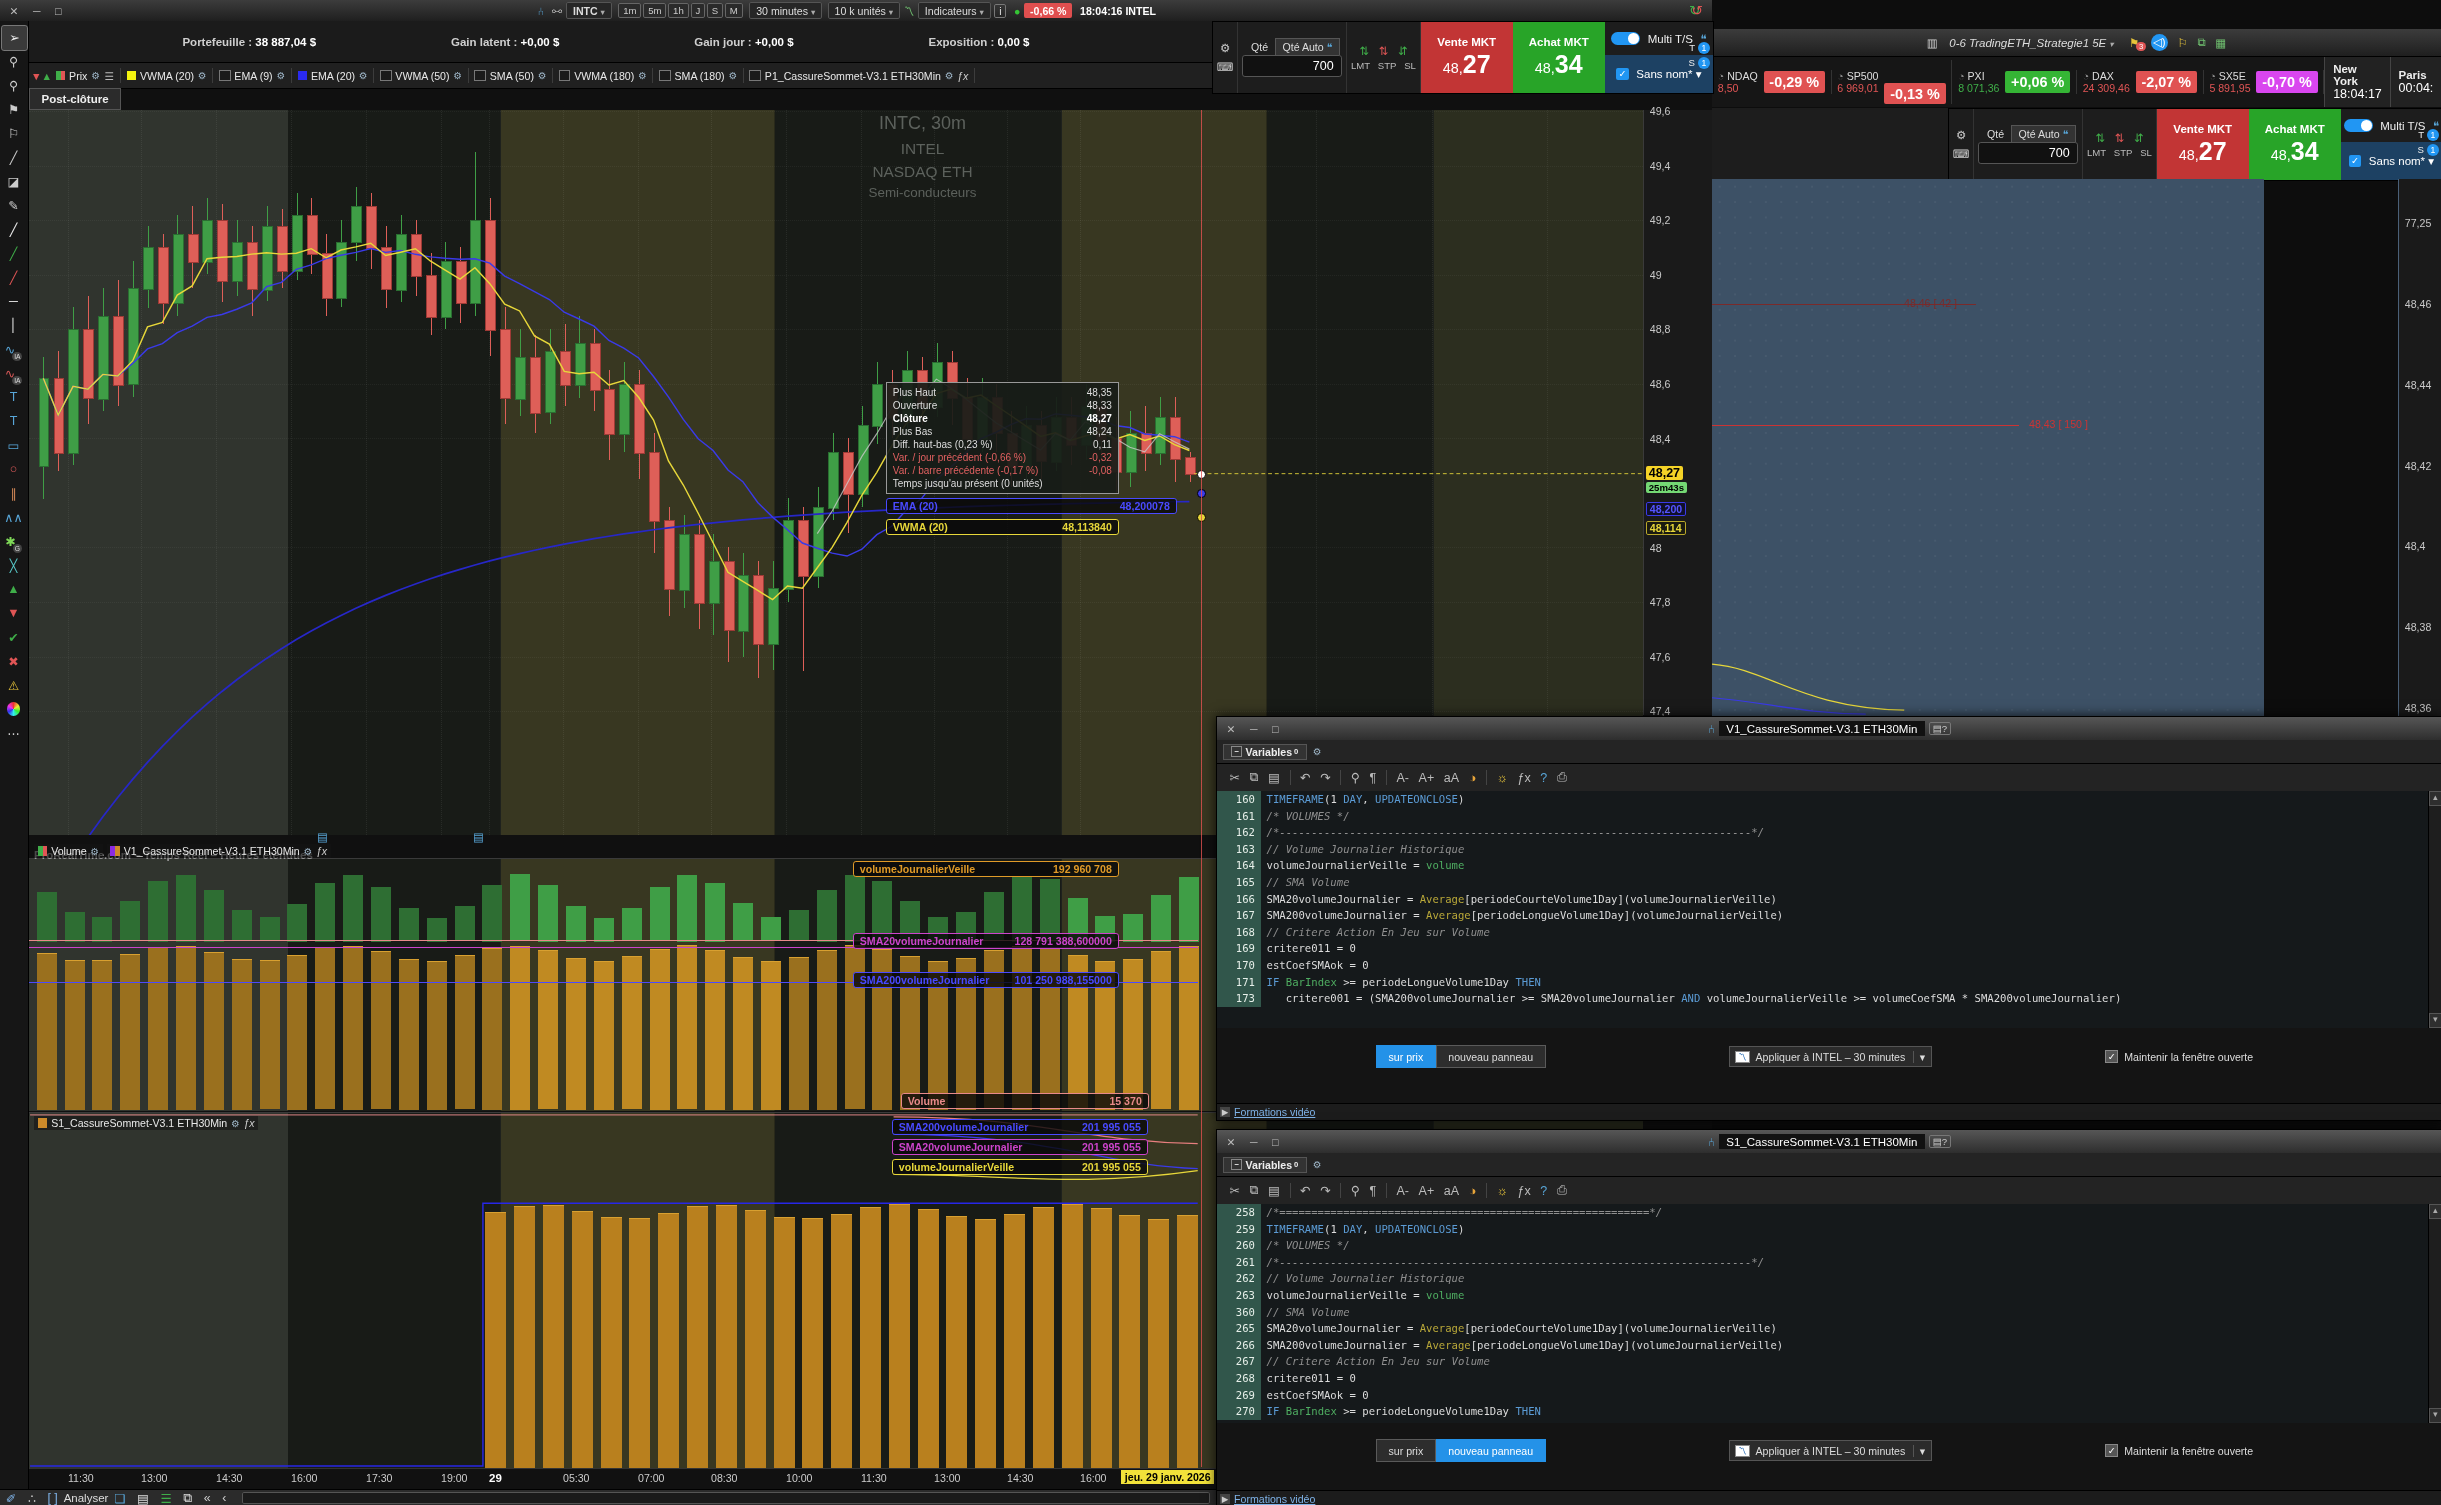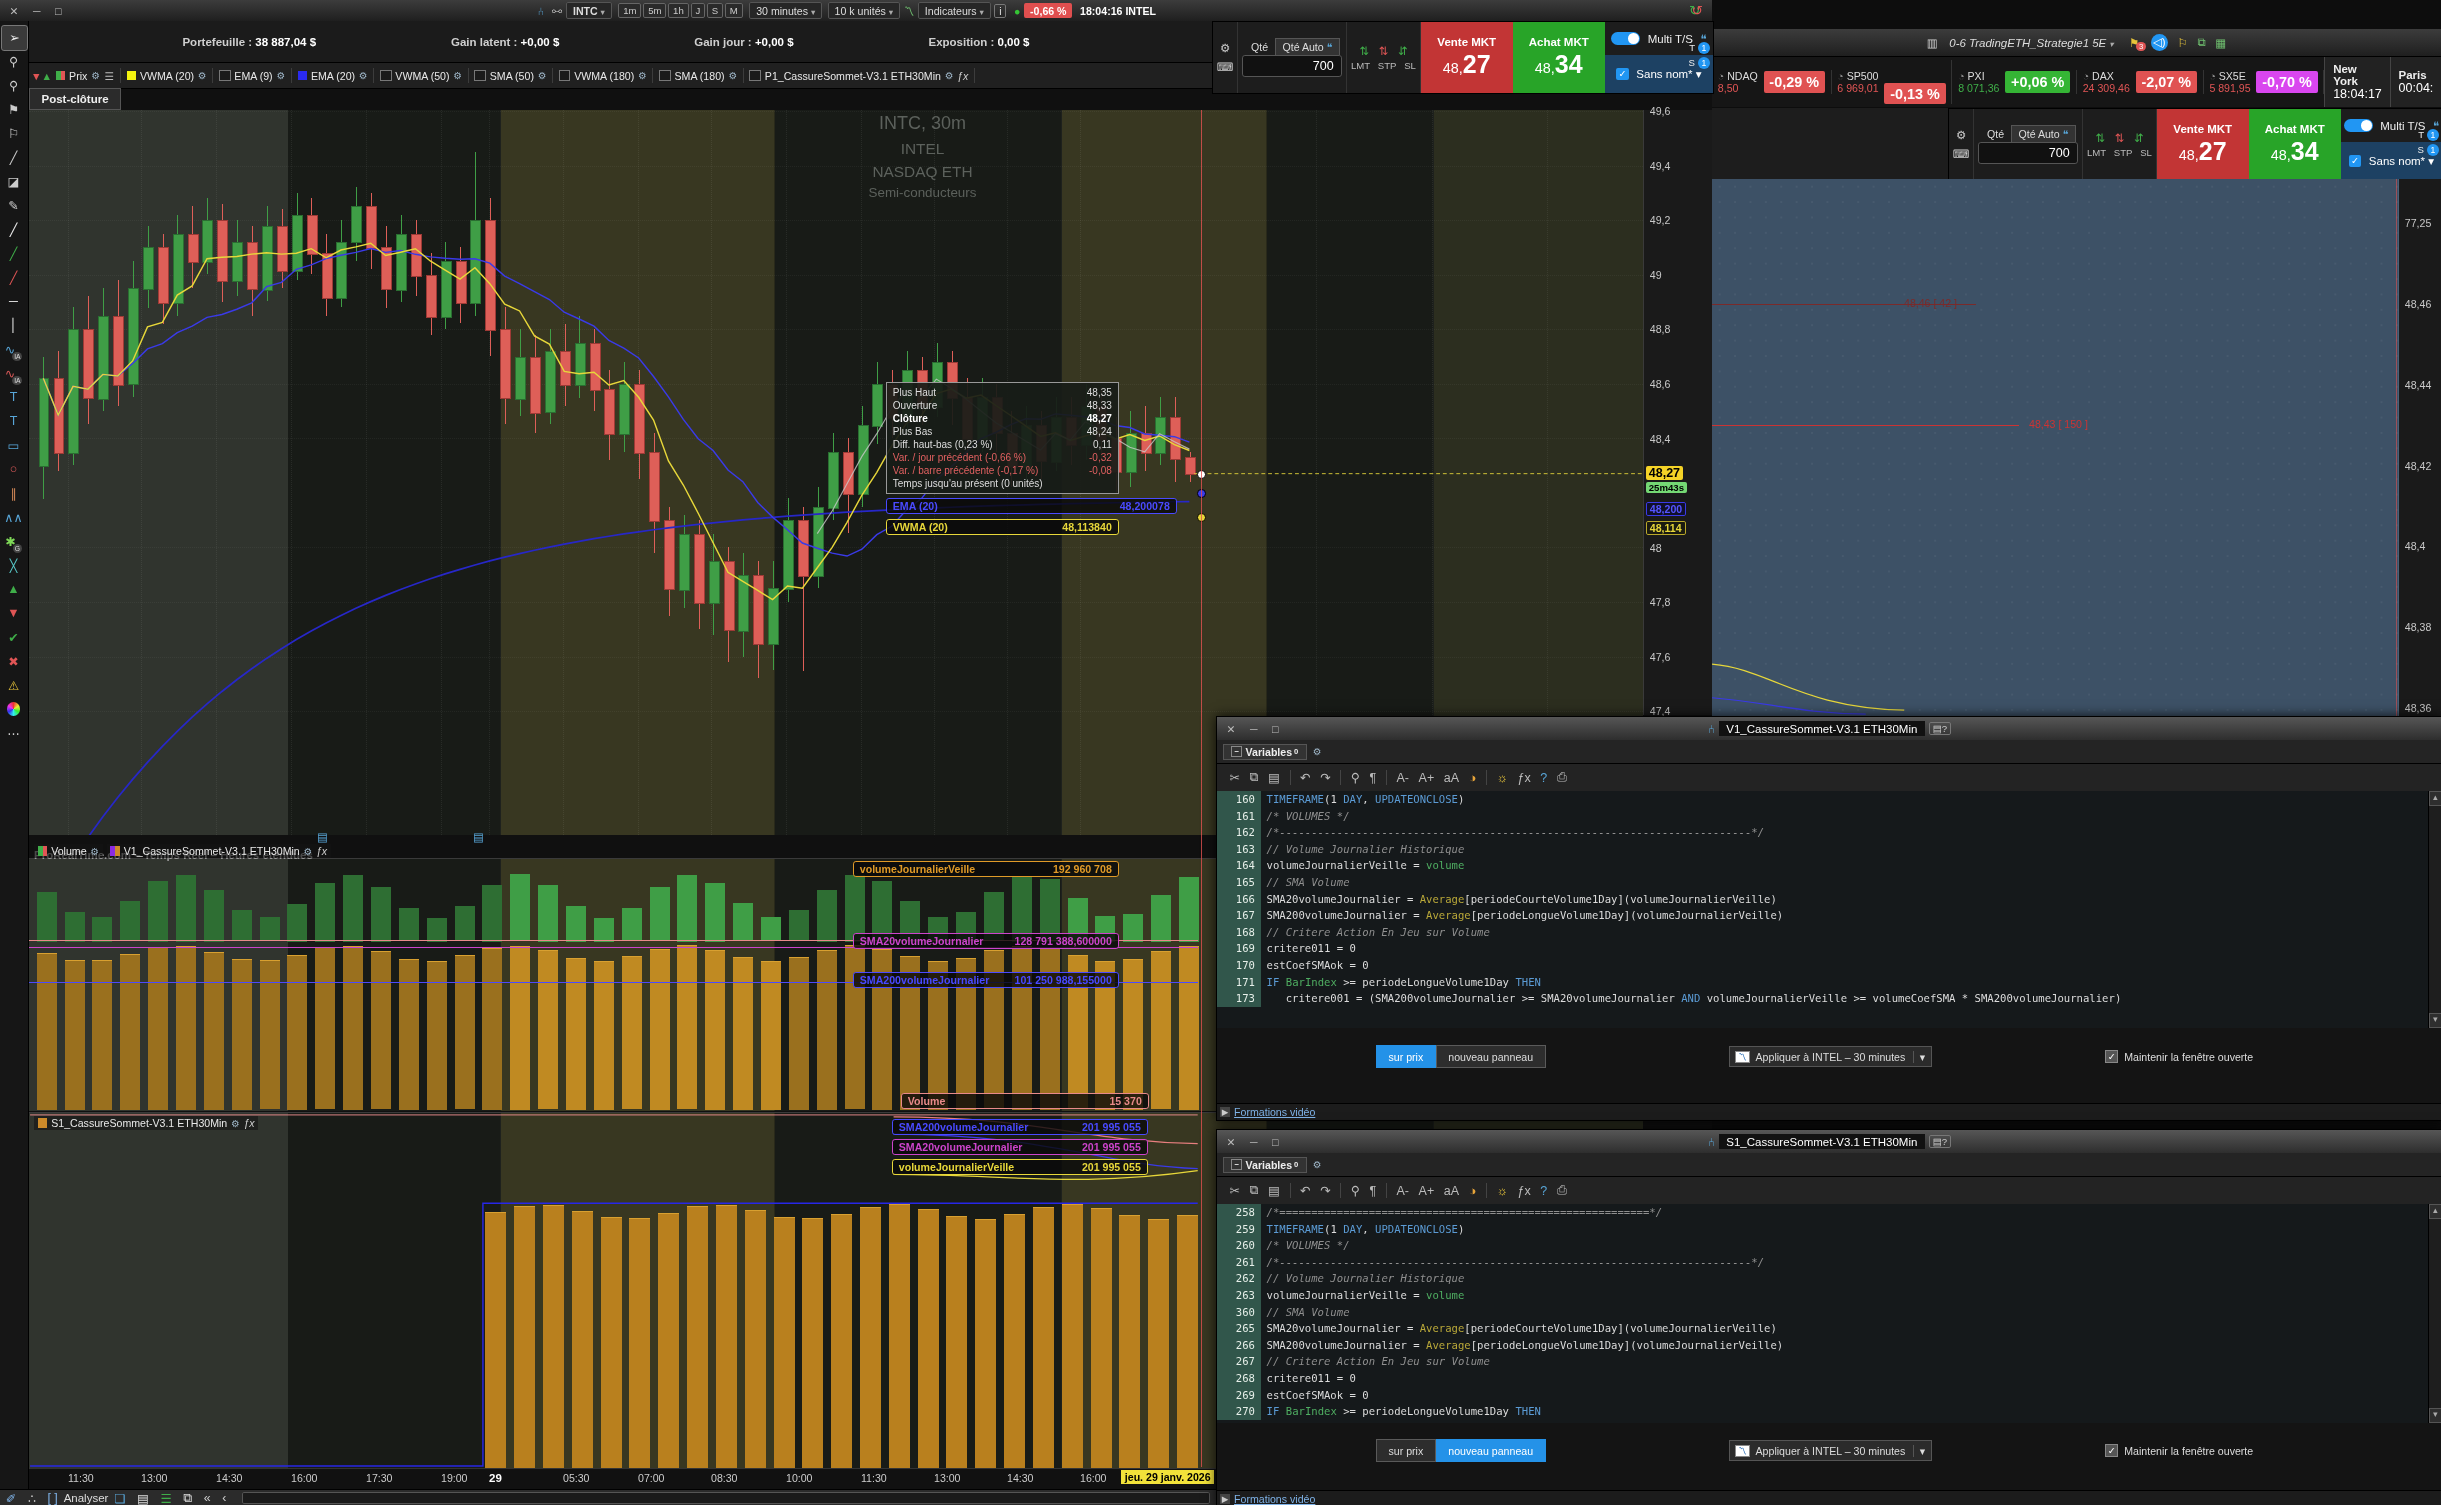--- a/index.html
+++ b/index.html
@@ -944,21 +944,21 @@
           </div>
           <div class="row bluebox" style="flex:1;justify-content:center;gap:7.7px;position:relative;">
             <span class="chk">✓</span>
             <span style="color:#fff;font-size:11.5px;">Sans nom* ▾</span>
             <span style="position:absolute;right:2.9px;top:-13.4px;color:#eee;font-size:9.6px;">T <span class="circ1">1</span></span>
             <span style="position:absolute;right:2.9px;top:1.9px;color:#eee;font-size:9.6px;">S <span class="circ1">1</span></span>
           </div>
         </div>
       </div>
     <div class="abs" style="left:0;top:108px;width:236px;height:71px;background:#1d1d1d;border-bottom:1px solid #000;"></div>
-    <div class="abs" id="rchart" style="left:0;top:179px;width:686px;height:537px;">
+    <div class="abs" id="rchart" style="left:0;top:179px;width:552px;height:537px;">
         <div class="rline" style="left: 0px; width: 264px; top: 125px; background: rgb(122, 42, 42);"></div>
         <div class="rlinelab" style="left: 192px; top: 118px; color: rgb(122, 42, 42);">48,46 [ 42 ]</div>
         <div class="rline" style="left: 0px; width: 307px; top: 246px; background: rgb(204, 51, 51);"></div>
         <div class="rlinelab" style="left: 317px; top: 239px; color: rgb(204, 51, 51);">48,43 [ 150 ]</div>
         <div style="position: absolute; left: 684px; top: 0px; width: 1px; height: 537px; background: rgba(224, 80, 80, 0.6);"></div>
         <svg width="686" height="537" style="position: absolute; left: 0px; top: 0px;" viewBox="0 0 714 559">
           <path d="M0,505 C60,510 90,550 200,553" fill="none" stroke="#e7d73a" stroke-width="1.3"></path>
           <path d="M0,540 C60,545 90,556 160,557" fill="none" stroke="#3a3ae8" stroke-width="1.3"></path>
         </svg>
       </div>

